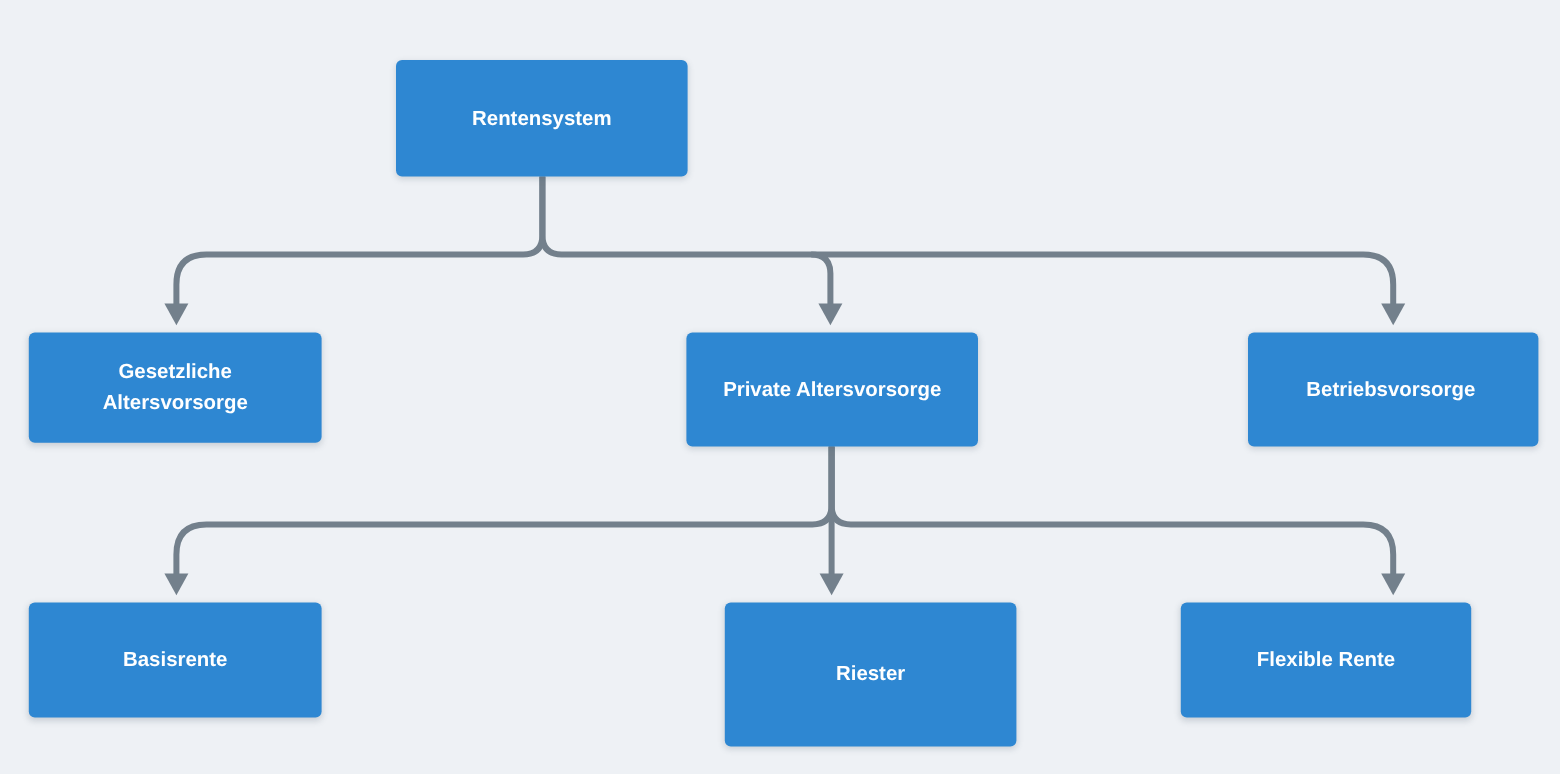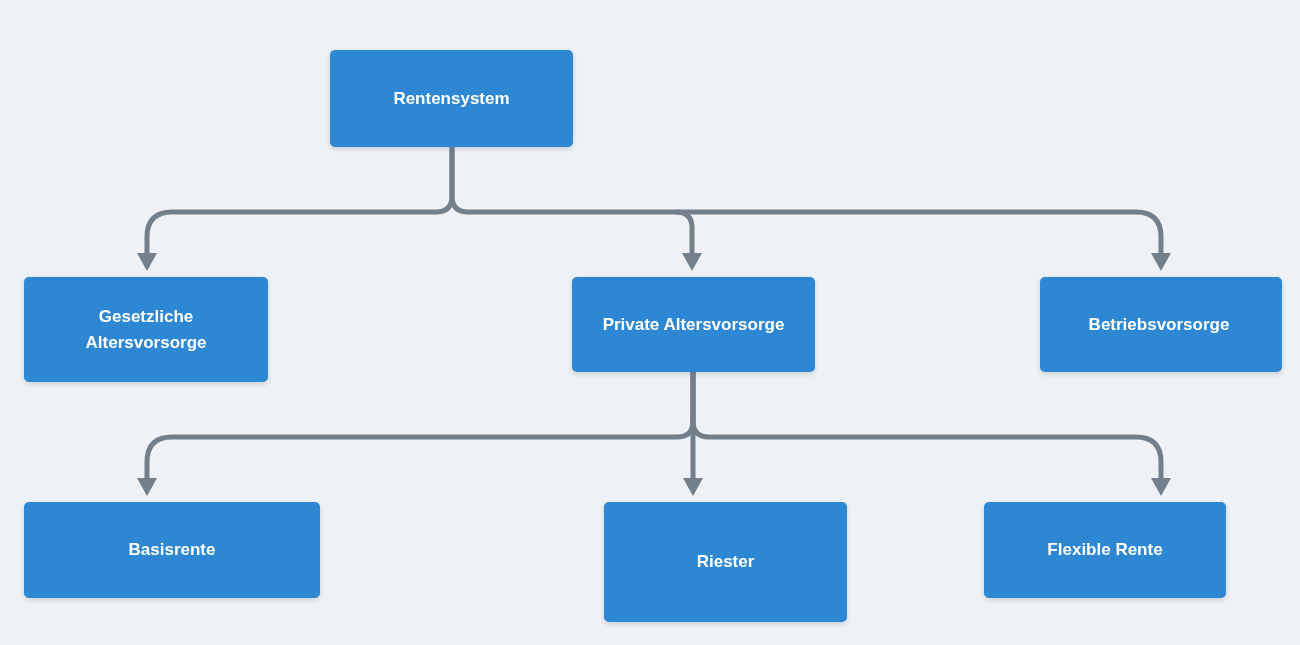--- a/index.html
+++ b/index.html
@@ -41,24 +41,24 @@
     justify-content:center;
     text-align:center;
     font-size:17px;
     font-weight:700;
     line-height:26px;
     padding:0 24px;
     box-shadow:0 2px 5px rgba(70,85,105,0.22);
   }
   
   .n-root       {left:330px; top:50px;  width:243px; height:97px;}
-  .n-gesetzliche{left:24px;  top:277px; width:244px; height:105px;}
+  .n-gesetzliche{left:24px;  top:277px; width:244px; height:92px;}
   .n-private    {left:572px; top:277px; width:243px; height:95px;align-items:center;}
   .n-betrieb    {left:1040px;top:277px; width:242px; height:95px;padding-left:20px;}
-  .n-basisrente {left:24px;  top:502px; width:296px; height:96px;}
+  .n-basisrente {left:24px;  top:502px; width:244px; height:96px;}
   .n-riester    {left:604px; top:502px; width:243px; height:120px;}
   .n-flexible   {left:984px;top:502px; width:242px; height:96px;}
 </style>
 </head>
 <body>
 
 <div class="canvas">
 
   <svg class="edges" viewBox="0 0 1300 645" xmlns="http://www.w3.org/2000/svg" aria-hidden="true">
 

